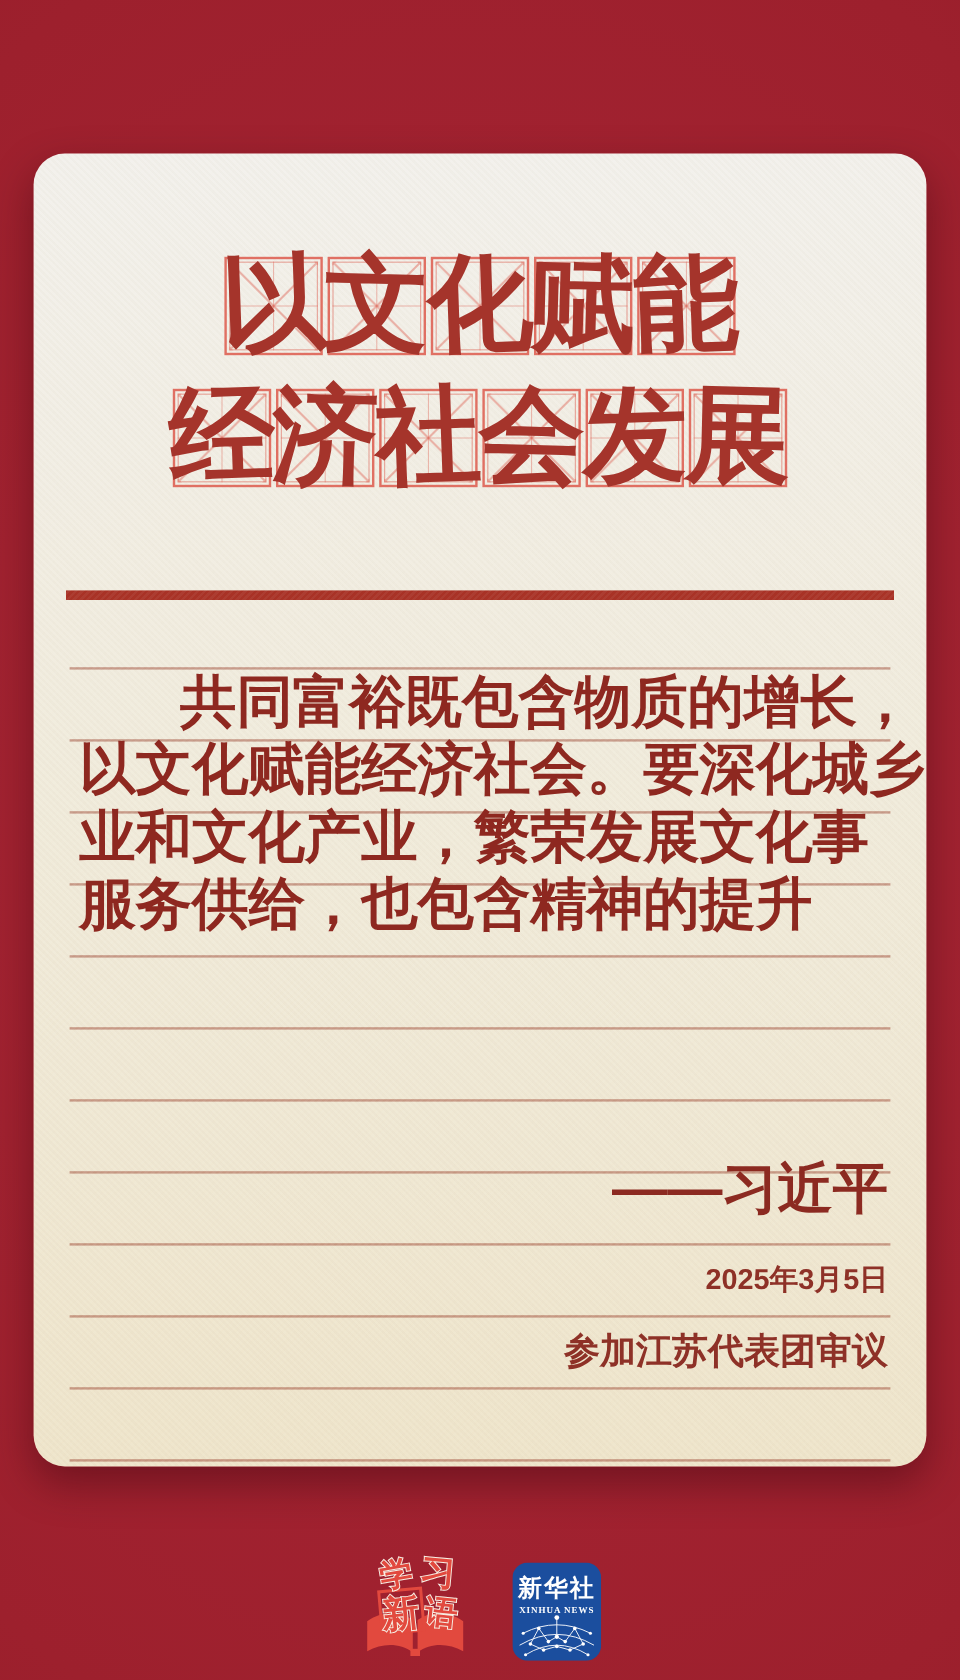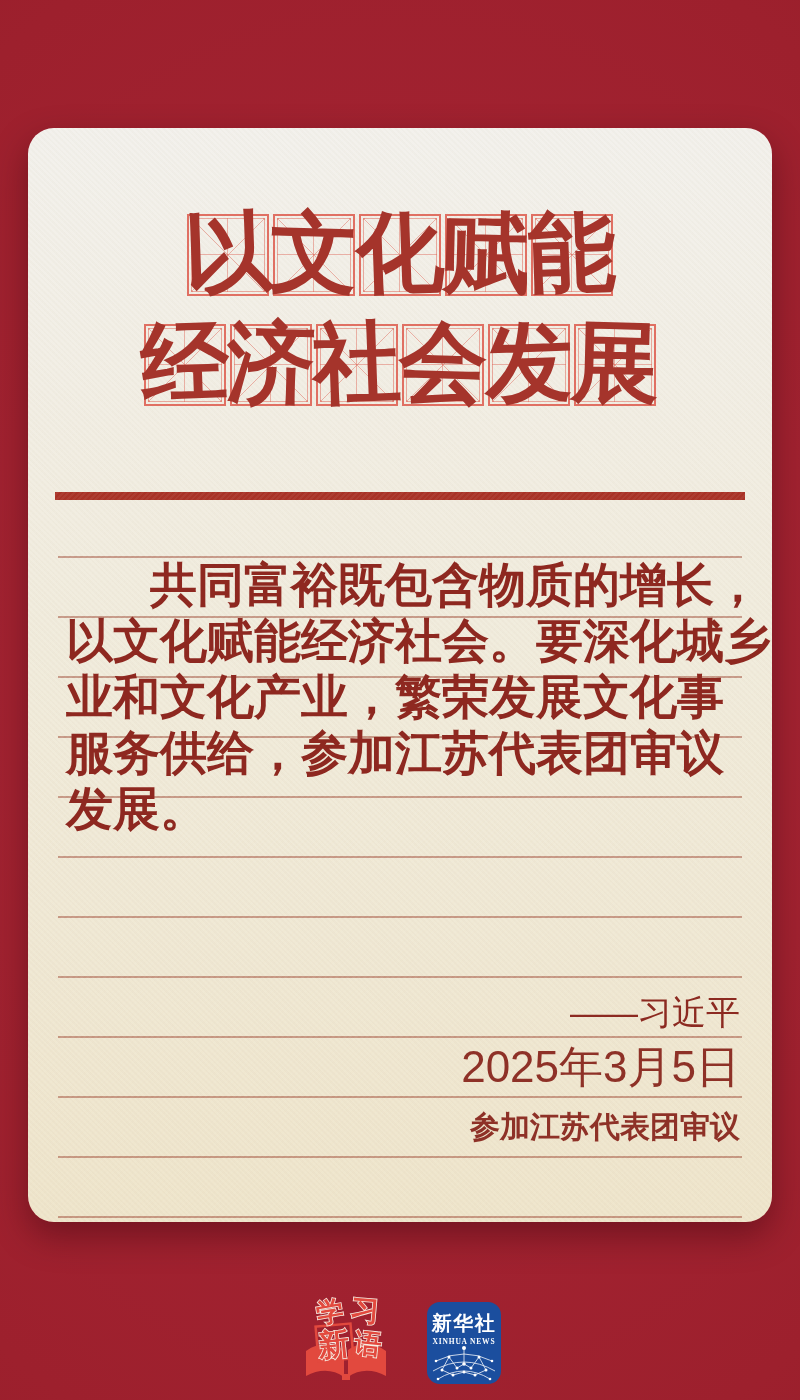--- a/index.html
+++ b/index.html
@@ -34,23 +34,23 @@
   .divider{position:absolute;left:27px;top:364px;width:690px;height:8px;background:#a93226;}
   .rule{position:absolute;left:30px;width:684px;height:2px;background:rgba(158,72,52,.5);}
   
   .bodytext{position:absolute;left:38px;top:428px;width:685px;z-index:2;}
   .bline{height:56px;display:flex;align-items:flex-end;}
   .bline span{font-size:47px;font-weight:800;color:#8e2820;line-height:1;margin-bottom:4px;white-space:nowrap;}
   .bline.indent span{margin-left:84px;}
   
   .attr{position:absolute;right:32px;display:flex;justify-content:flex-end;z-index:2;white-space:nowrap;}
   .attr-sign{top:849px;height:60px;align-items:flex-end;}
-  .attr-sign span{font-size:34px;font-weight:400;color:#8c2a21;line-height:1;margin-bottom:8px;}
+  .attr-sign span{font-size:46px;font-weight:700;color:#8c2a21;line-height:1;margin-bottom:24px;}
   .attr-date{top:909px;height:60px;align-items:center;}
-  .attr-date span{font-size:44px;font-weight:400;color:#8e3127;line-height:1;}
+  .attr-date span{font-size:24px;font-weight:700;color:#8e3127;line-height:1;}
   .attr-occ{top:969px;height:60px;align-items:center;}
   .attr-occ span{font-size:30px;font-weight:600;color:#8e3127;line-height:1;}
   
   .footer{position:absolute;left:0;right:0;bottom:16px;display:flex;justify-content:center;align-items:flex-end;gap:34px;}
   .logo-en{font-family:"Liberation Serif",serif;}
 </style>
 </head>
 <body>
 
 <div class="stage">
@@ -114,24 +114,21 @@
       <div class="bline indent">
           <span>共同富裕既包含物质的增长，</span>
         </div>
       <div class="bline">
           <span>以文化赋能经济社会。要深化城乡</span>
         </div>
       <div class="bline">
           <span>业和文化产业，繁荣发展文化事</span>
         </div>
       <div class="bline">
-          <span>服务供给，参加江苏代表团审议</span>
-        </div>
-      <div class="bline">
-          <span>发展。</span>
+          <span>服务供给，也包含精神的提升</span>
         </div>
     </div>
 
     <div class="attr attr-sign">
         <span>——习近平</span>
       </div>
     <div class="attr attr-date">
         <span>2025年3月5日</span>
       </div>
     <div class="attr attr-occ">

